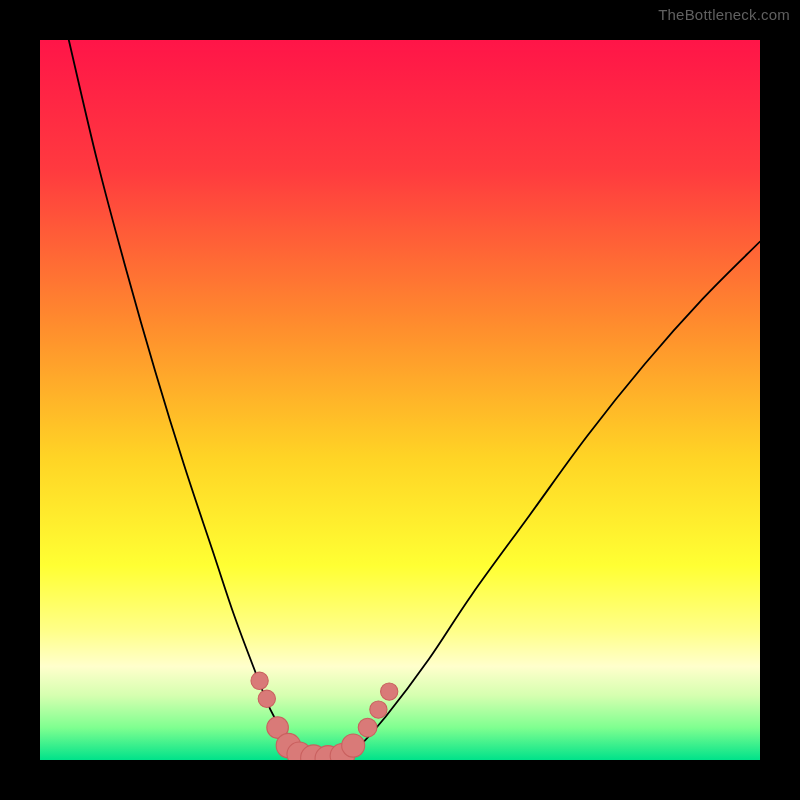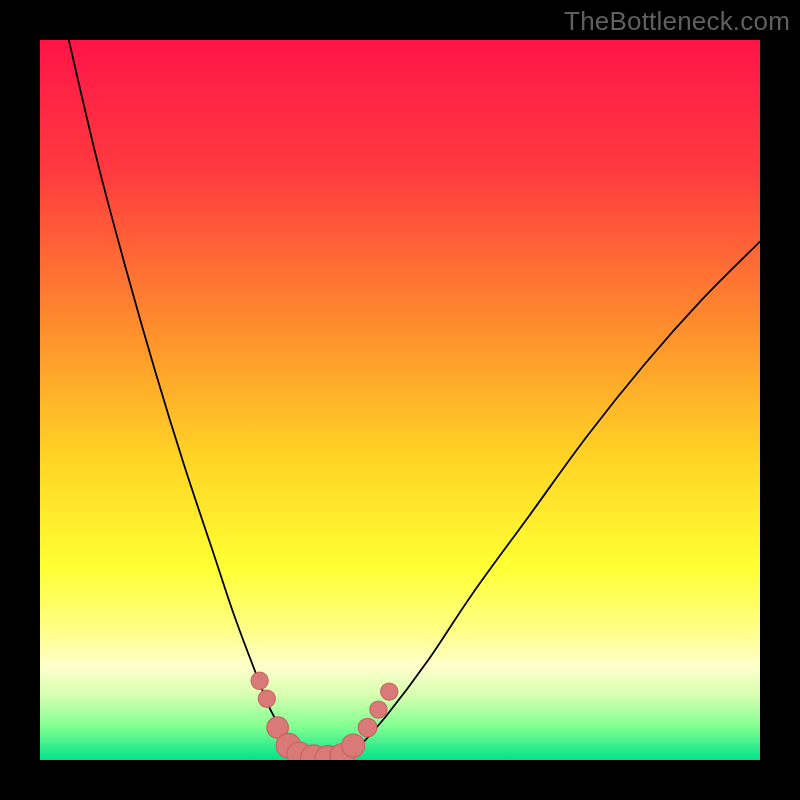--- a/index.html
+++ b/index.html
@@ -21,21 +21,21 @@
     left: 40px;
     top: 40px;
     width: 720px;
     height: 720px;
   }
   .watermark {
     position: absolute;
     top: 6px;
     right: 10px;
     color: #606060;
-    font-size: 26px;
+    font-size: 15px;
     font-weight: 500;
     letter-spacing: 0.2px;
   }
 </style>
 </head>
 <body>
 
 <div class="frame">
   <div class="plot">
     <svg width="720" height="720" viewBox="0 0 100 100" preserveAspectRatio="none">

